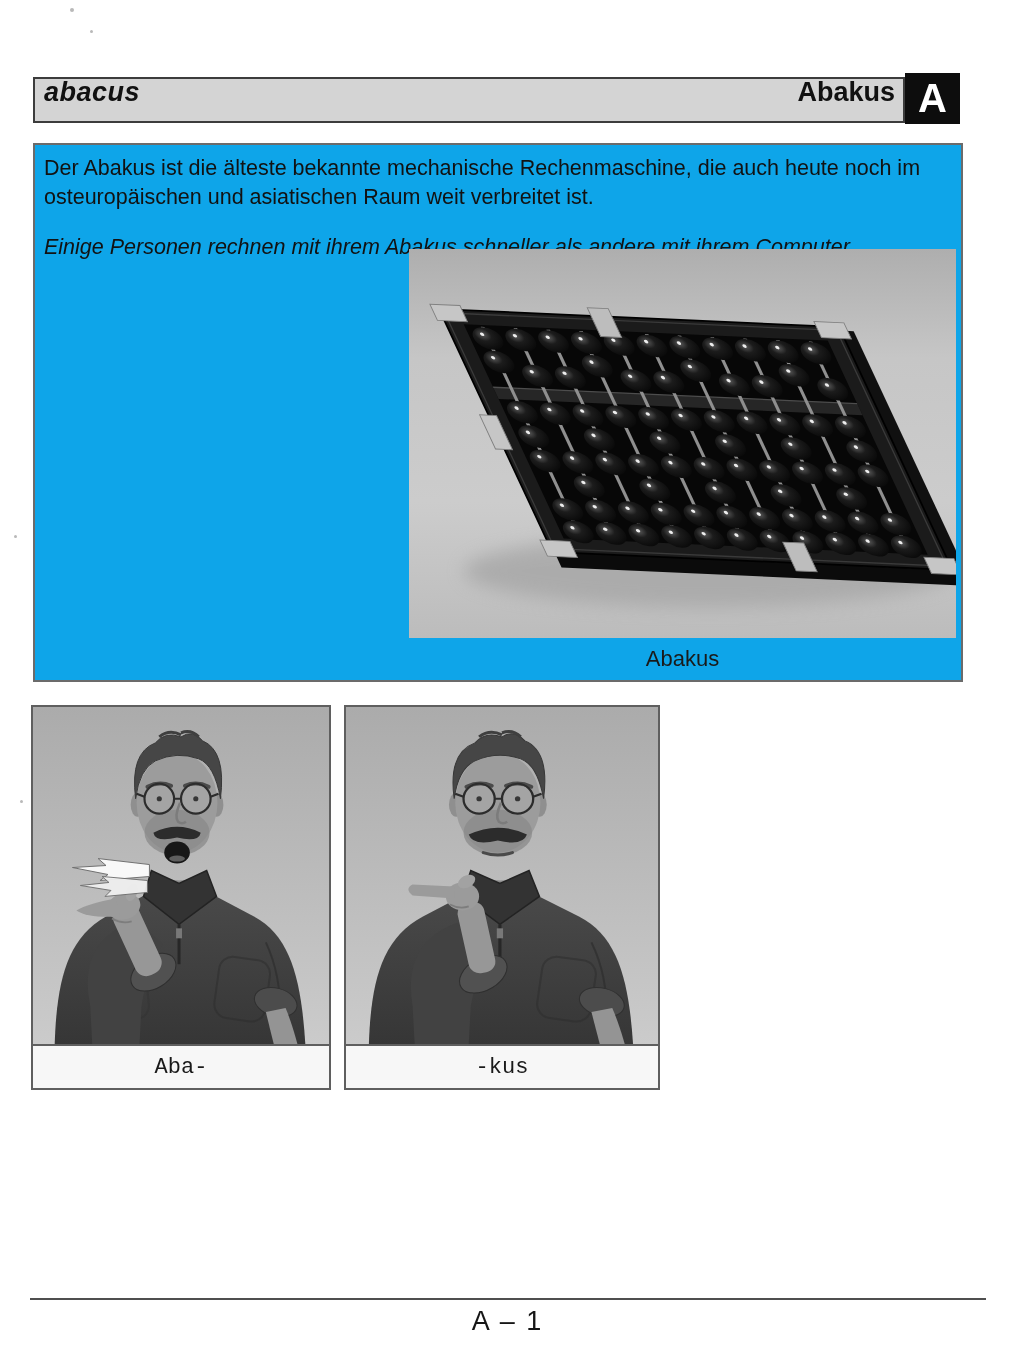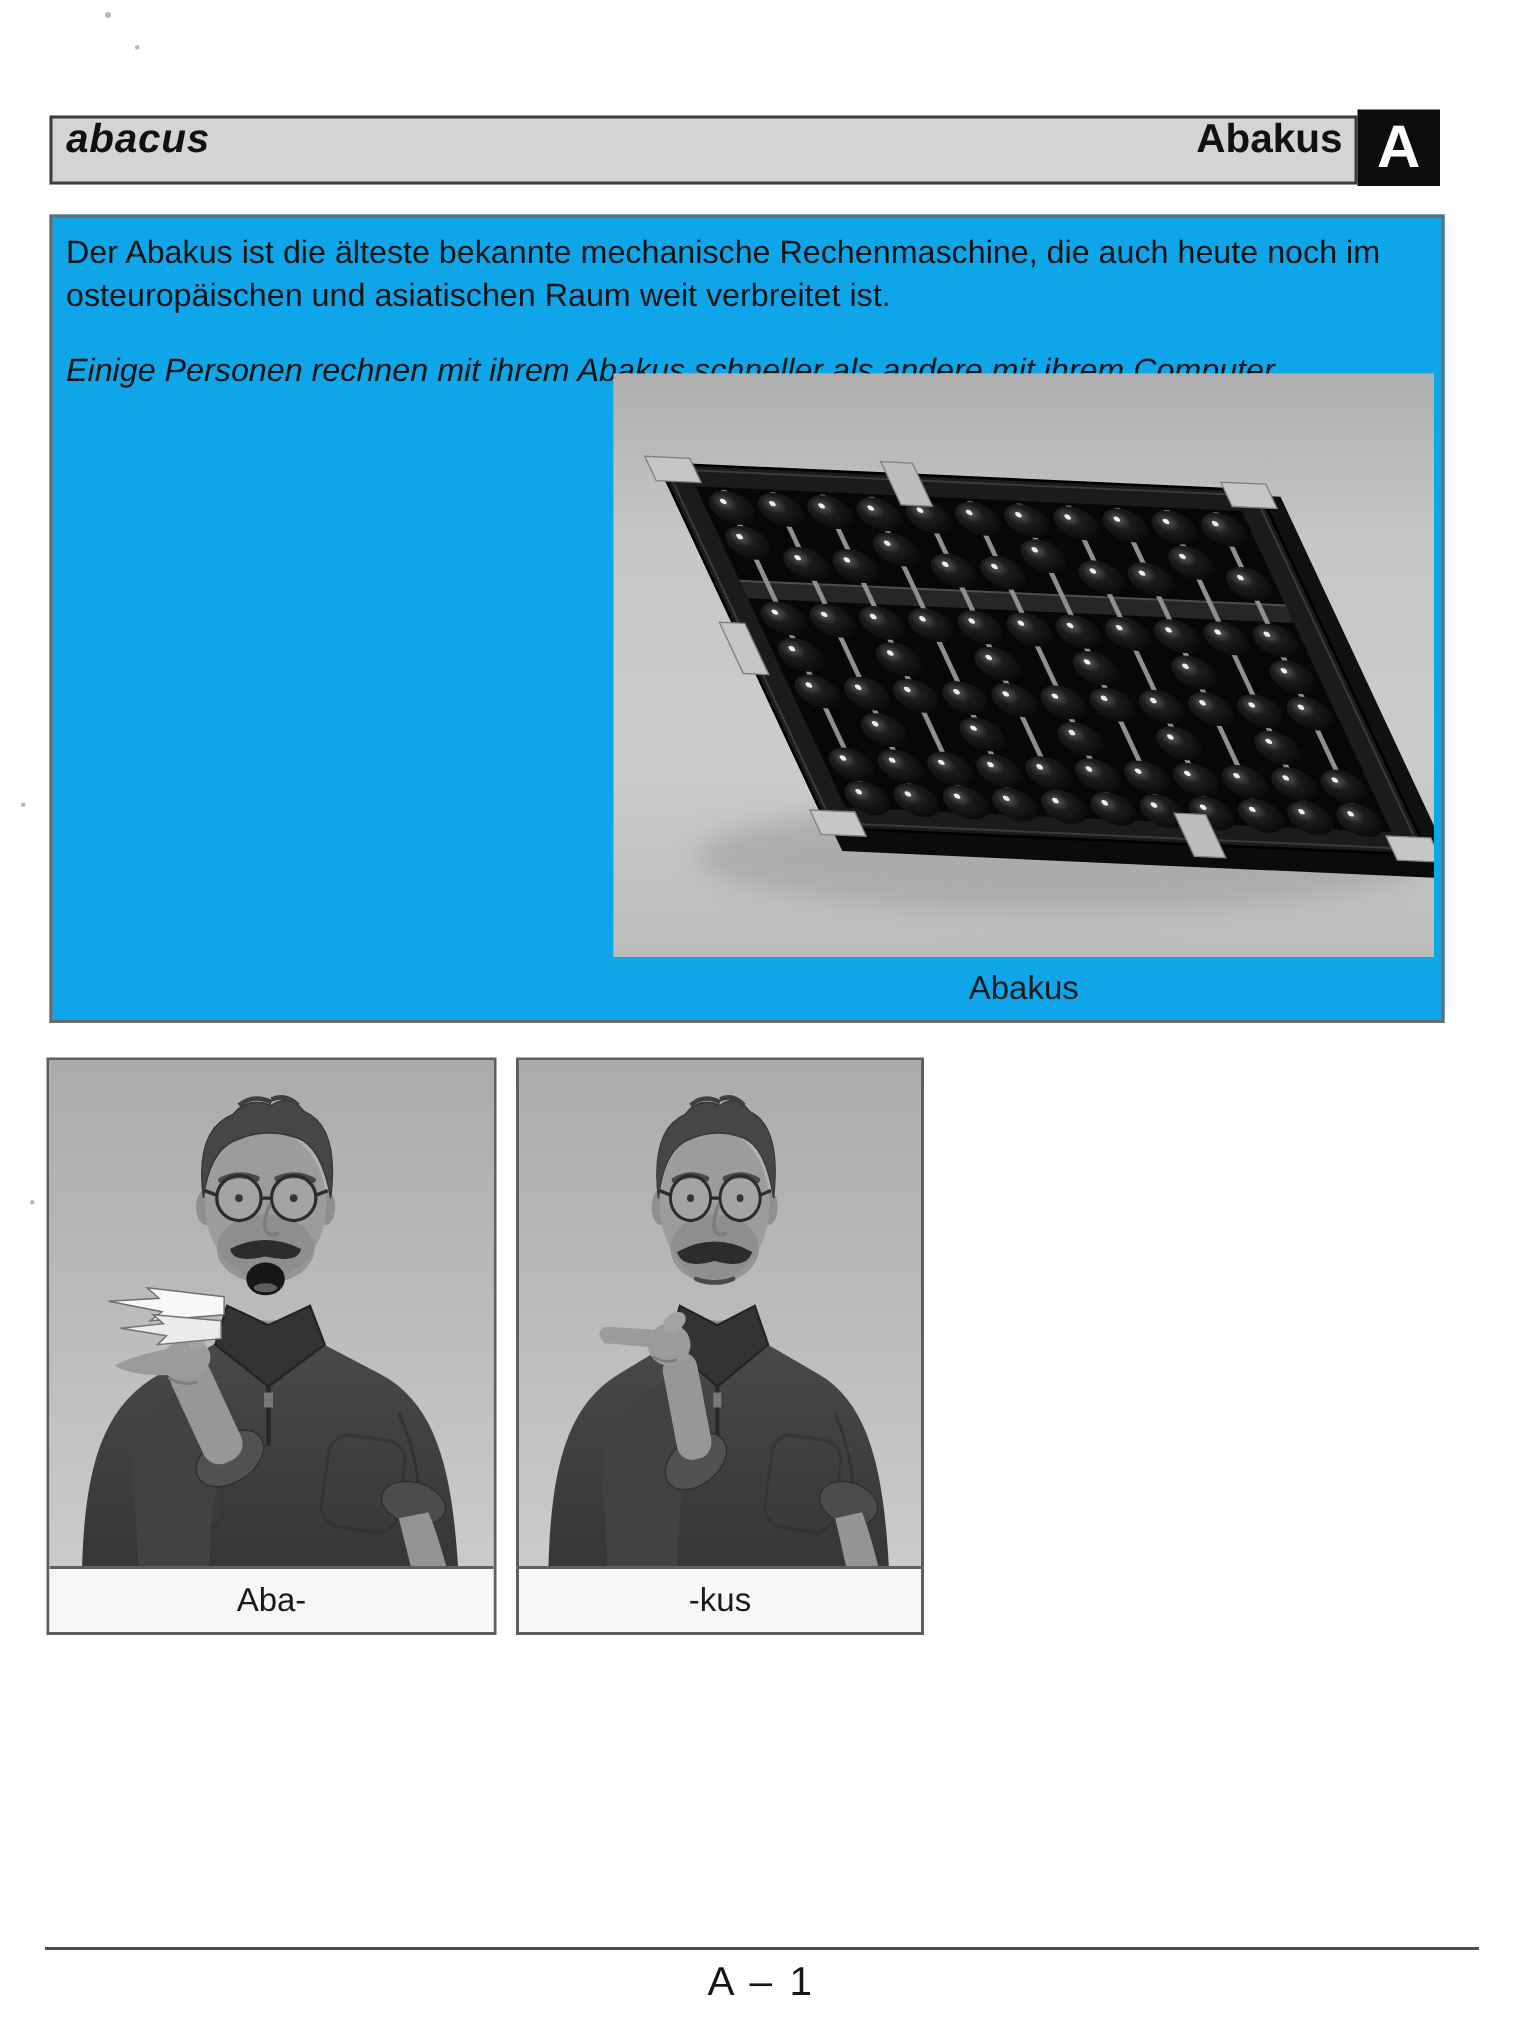--- a/index.html
+++ b/index.html
@@ -48,27 +48,27 @@
     text-align:center; font-size:22px; color:#1a1a1a;
   }
 
   
   .sign-figure {
     position:absolute; top:705px; height:385px;
     border:2px solid #5f5f5f; background:#fff;
     display:flex; flex-direction:column;
   }
   .sign-figure.first { left:31px;  width:300px; }
-  .sign-figure.second{ left:344px; width:272px; }
+  .sign-figure.second{ left:344px; width:316px; }
   .sign-photo { flex:1 1 auto; overflow:hidden; }
   .sign-photo svg { display:block; width:100%; height:100%; }
   .sign-caption {
     height:44px; border-top:2px solid #5f5f5f; background:#f7f7f7;
     display:flex; align-items:center; justify-content:center;
-    font-size:22px; color:#1a1a1a; flex:0 0 auto;
+    font-size:22px; color:#1a1a1a; flex:0 0 auto;font-family:Liberation Mono, monospace;
   }
 
   
   .footer-rule { position:absolute; left:30px; top:1298px; width:956px; height:2px; background:#4f4f4f; }
   .footer-label {
     position:absolute; left:0; top:1306px; width:100%;
     text-align:center; font-size:27px; color:#161616; letter-spacing:2px;
   }
 </style>
 </head>

